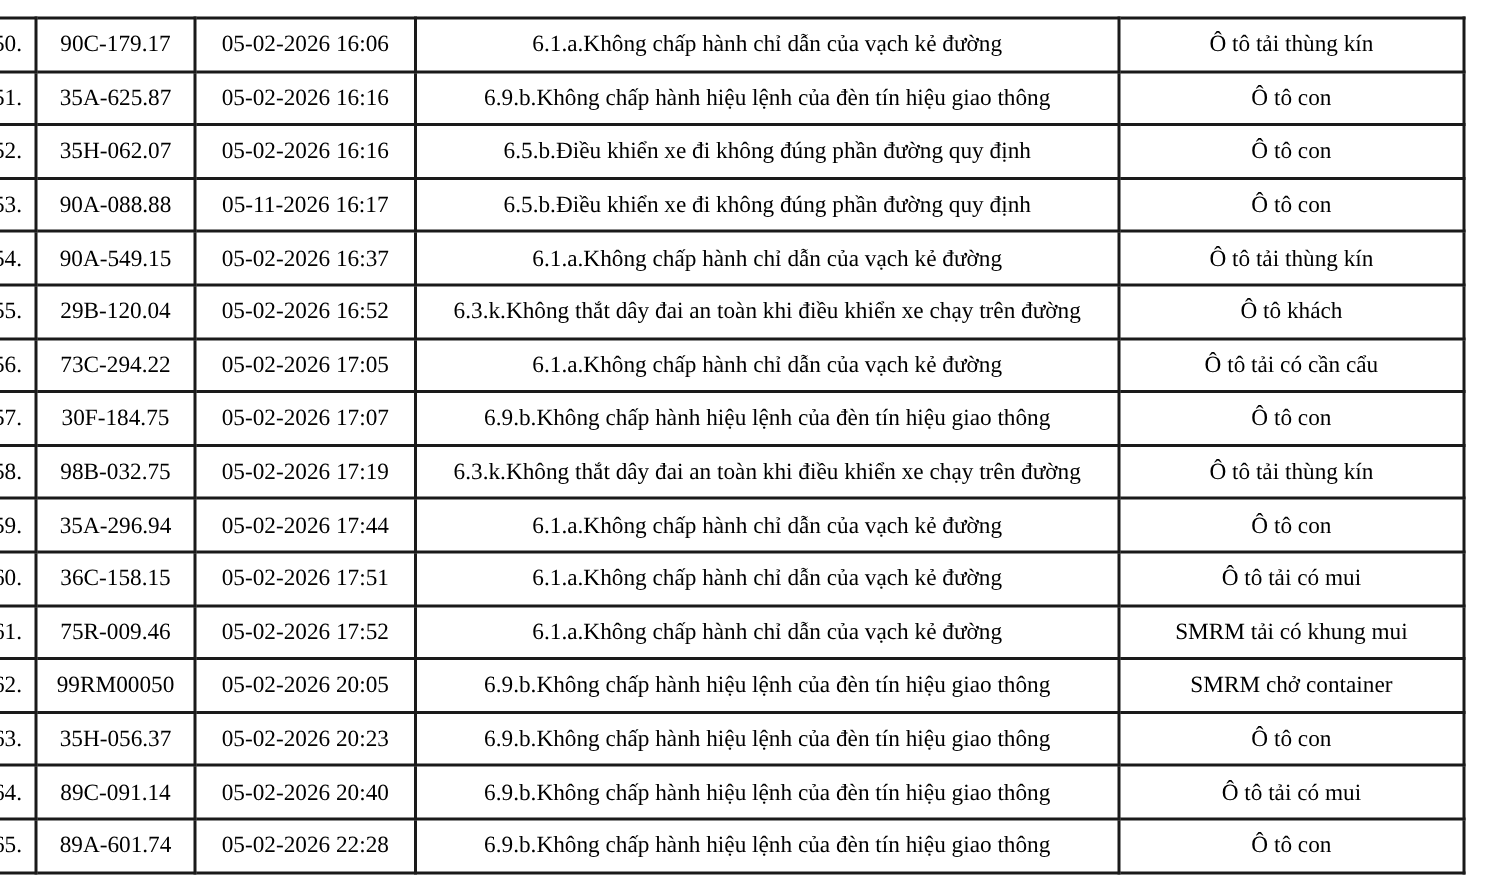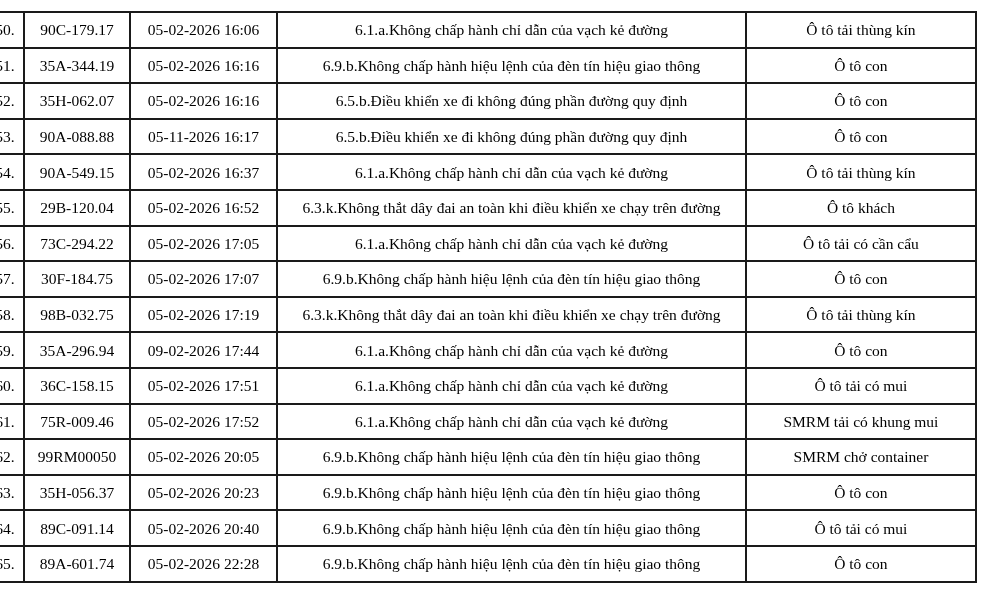--- a/index.html
+++ b/index.html
@@ -61,21 +61,21 @@
   <tr>
     <td class="col-stt">50.</td>
     <td class="col-plate">90C-179.17</td>
     <td class="col-date">05-02-2026 16:06</td>
     <td class="col-violation">6.1.a.Không chấp hành chỉ dẫn của vạch kẻ đường</td>
     <td class="col-vehicle">Ô tô tải thùng kín</td>
   </tr>
 
   <tr>
     <td class="col-stt">51.</td>
-    <td class="col-plate">35A-344.19</td>
+    <td class="col-plate">35A-625.87</td>
     <td class="col-date">05-02-2026 16:16</td>
     <td class="col-violation">6.9.b.Không chấp hành hiệu lệnh của đèn tín hiệu giao thông</td>
     <td class="col-vehicle">Ô tô con</td>
   </tr>
 
   <tr>
     <td class="col-stt">52.</td>
     <td class="col-plate">35H-062.07</td>
     <td class="col-date">05-02-2026 16:16</td>
     <td class="col-violation">6.5.b.Điều khiển xe đi không đúng phần đường quy định</td>
@@ -126,21 +126,21 @@
     <td class="col-stt">58.</td>
     <td class="col-plate">98B-032.75</td>
     <td class="col-date">05-02-2026 17:19</td>
     <td class="col-violation">6.3.k.Không thắt dây đai an toàn khi điều khiển xe chạy trên đường</td>
     <td class="col-vehicle">Ô tô tải thùng kín</td>
   </tr>
 
   <tr>
     <td class="col-stt">59.</td>
     <td class="col-plate">35A-296.94</td>
-    <td class="col-date">09-02-2026 17:44</td>
+    <td class="col-date">05-02-2026 17:44</td>
     <td class="col-violation">6.1.a.Không chấp hành chỉ dẫn của vạch kẻ đường</td>
     <td class="col-vehicle">Ô tô con</td>
   </tr>
 
   <tr>
     <td class="col-stt">60.</td>
     <td class="col-plate">36C-158.15</td>
     <td class="col-date">05-02-2026 17:51</td>
     <td class="col-violation">6.1.a.Không chấp hành chỉ dẫn của vạch kẻ đường</td>
     <td class="col-vehicle">Ô tô tải có mui</td>

